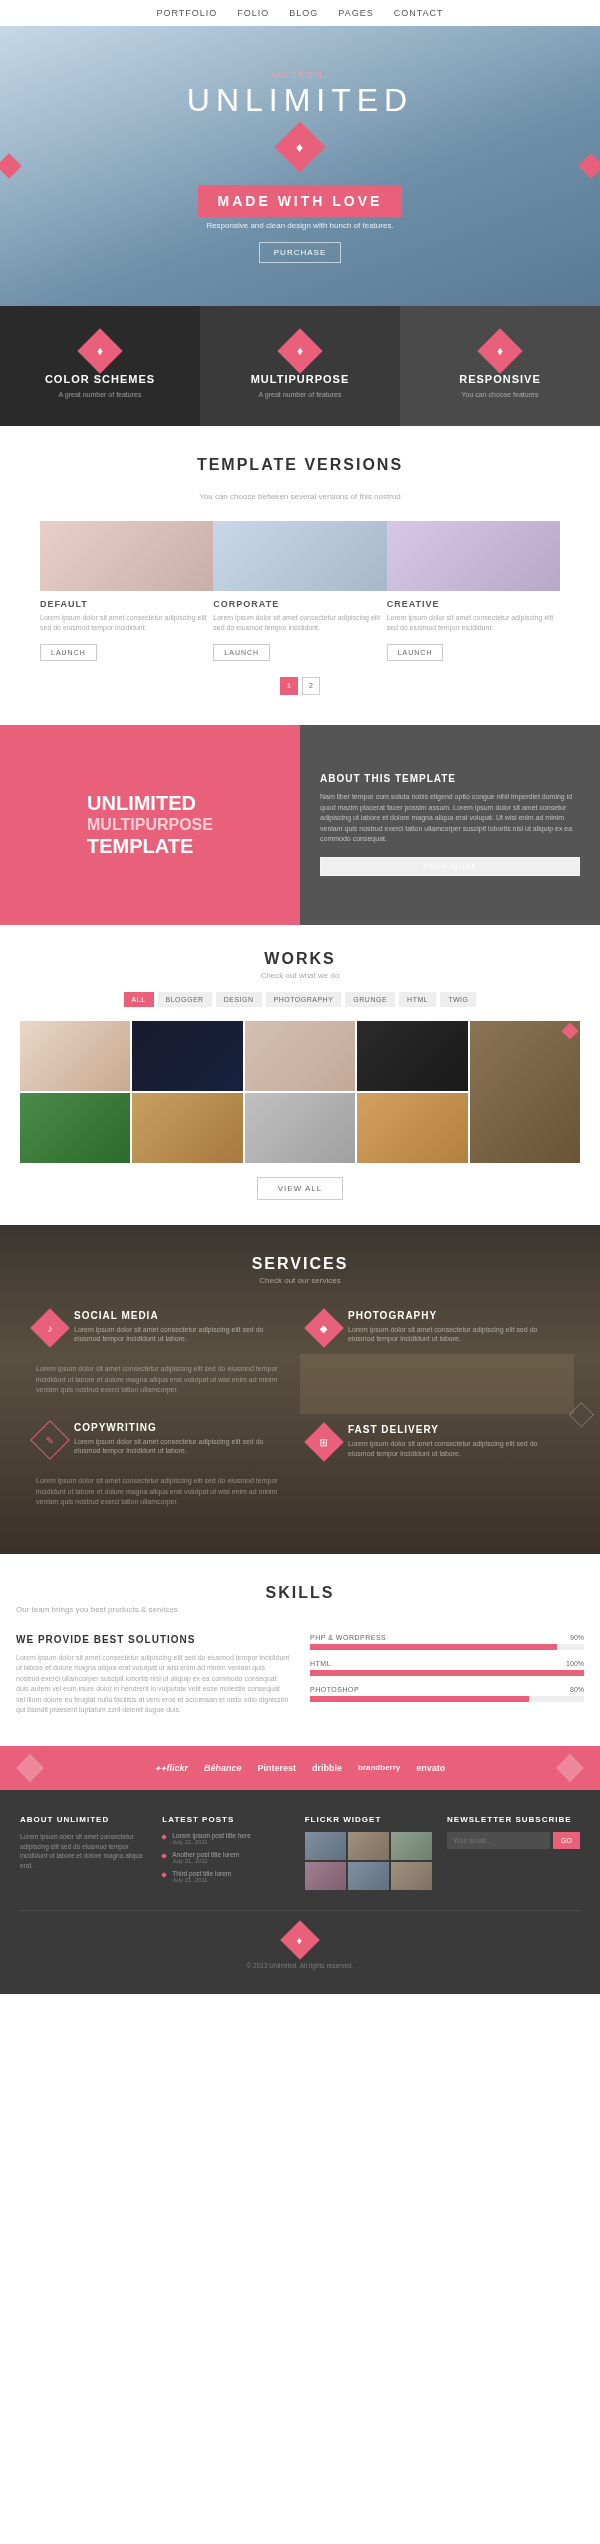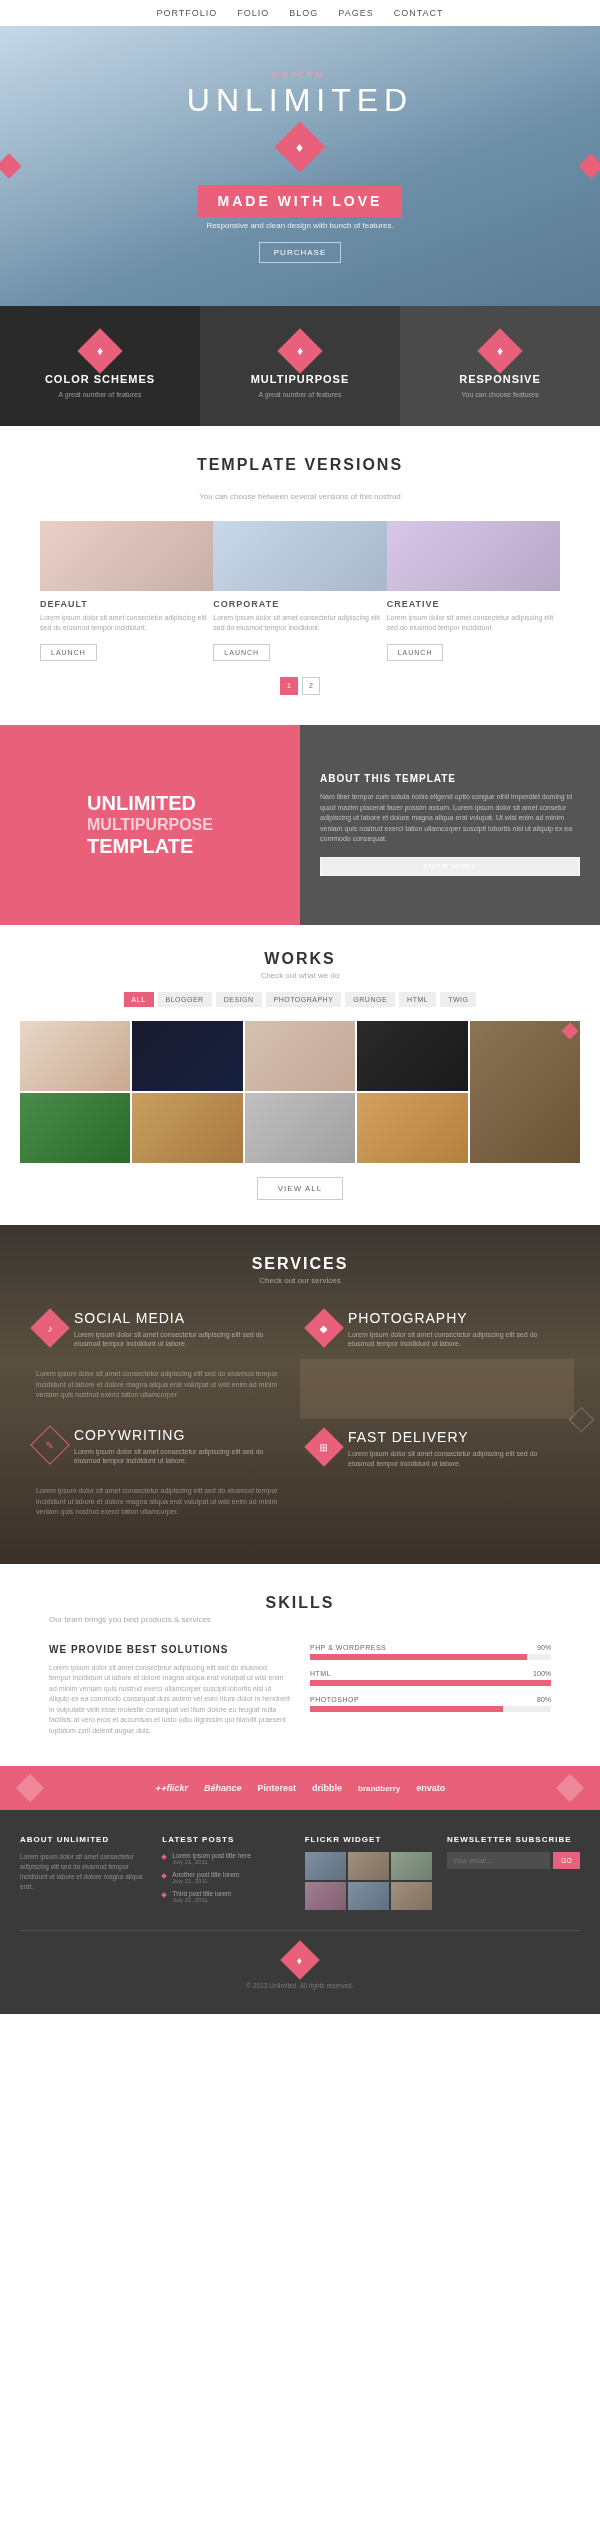--- a/index.html
+++ b/index.html
@@ -86,27 +86,27 @@
     
     .services-section { background: linear-gradient(180deg, #3a3530 0%, #5a5040 40%, #4a4035 70%, #3a3028 100%); padding: 30px 26px; position: relative; min-height: 300px; }
     .services-title { text-align: center; font-size: 16px; font-weight: bold; text-transform: uppercase; letter-spacing: 2px; color: #fff; margin-bottom: 3px; }
     .services-sub { text-align: center; font-size: 8px; color: rgba(255,255,255,0.5); margin-bottom: 15px; }
     .services-grid { display: grid; grid-template-columns: 1fr 1fr; gap: 0; position: relative; }
     .service-item { display: flex; align-items: flex-start; gap: 10px; padding: 10px; }
     .service-diamond { width: 28px; height: 28px; background: #e8607a; transform: rotate(45deg); display: flex; align-items: center; justify-content: center; flex-shrink: 0; margin-top: 4px; }
     .service-diamond-inner { transform: rotate(-45deg); color: #fff; font-size: 10px; }
     .service-diamond.outline { background: transparent; border: 1px solid #e8607a; }
     .service-content { flex: 1; }
-    .service-name { font-size: 14px; font-weight: normal; text-transform: uppercase; color: #fff; letter-spacing: 1px; margin-bottom: 4px; }
+    .service-name { font-size: 10px; font-weight: bold; text-transform: uppercase; color: #fff; letter-spacing: 1px; margin-bottom: 4px; }
     .service-desc { font-size: 7px; color: rgba(255,255,255,0.5); line-height: 1.4; }
     .services-left-text { padding: 10px; }
     .services-left-text p { font-size: 7px; color: rgba(255,255,255,0.4); line-height: 1.5; margin-bottom: 6px; }
 
     
-    .skills-section { padding: 30px 49px; background: #fff; }
+    .skills-section { padding: 30px 16px; background: #fff; }
     .skills-title { text-align: center; font-size: 16px; font-weight: bold; text-transform: uppercase; letter-spacing: 2px; color: #333; margin-bottom: 3px; }
     .skills-grid { display: flex; gap: 20px; }
     .skills-left { flex: 1; }
     .skills-left-title { font-size: 10px; font-weight: bold; text-transform: uppercase; color: #333; margin-bottom: 8px; letter-spacing: 1px; }
     .skills-left-text { font-size: 7px; color: #aaa; line-height: 1.5; }
     .skills-right { flex: 1; }
     .skill-bar-item { margin-bottom: 10px; }
     .skill-label-row { display: flex; justify-content: space-between; margin-bottom: 3px; }
     .skill-label { font-size: 7px; color: #666; text-transform: uppercase; letter-spacing: 0.5px; }
     .skill-pct { font-size: 7px; color: #666; }

